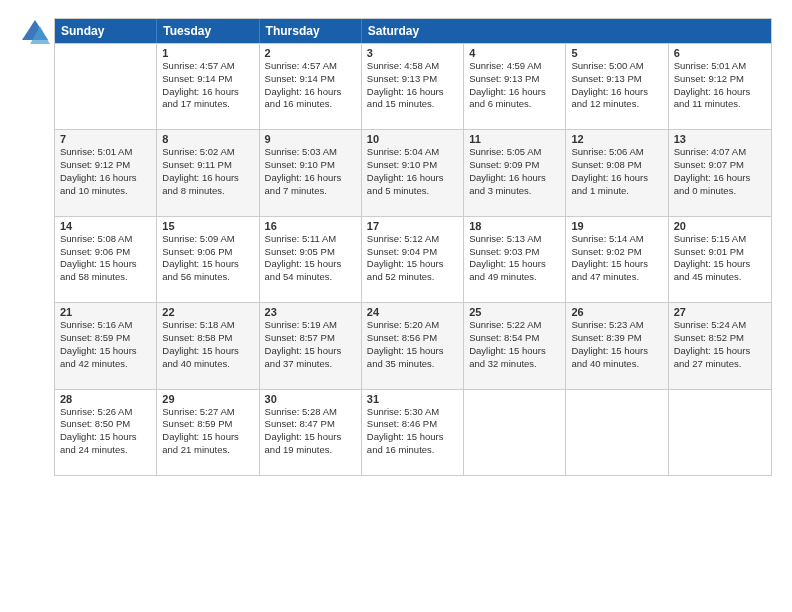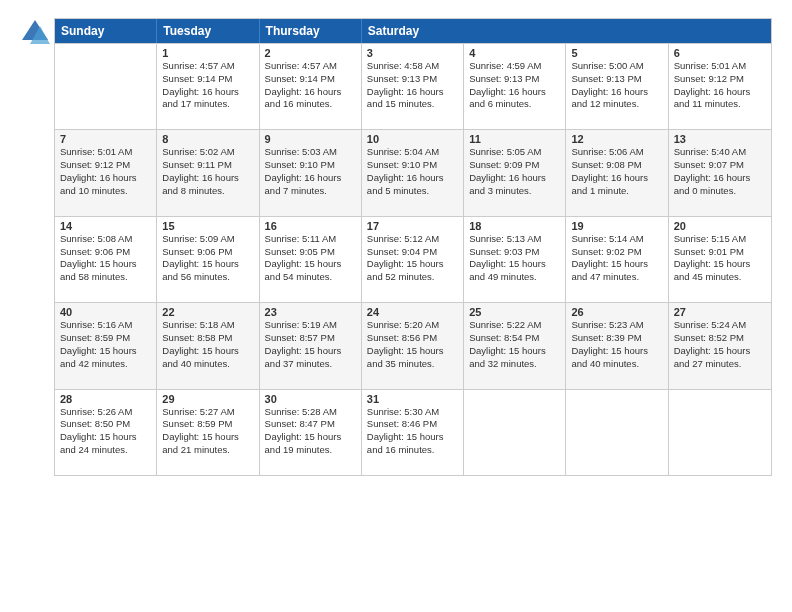--- a/index.html
+++ b/index.html
@@ -227,21 +227,21 @@
           </div>
           <div class="cal-cell shaded">
             <div class="day-number">12</div>
             <div class="cell-line">Sunrise: 5:06 AM</div>
             <div class="cell-line">Sunset: 9:08 PM</div>
             <div class="cell-line">Daylight: 16 hours</div>
             <div class="cell-line">and 1 minute.</div>
           </div>
           <div class="cal-cell shaded">
             <div class="day-number">13</div>
-            <div class="cell-line">Sunrise: 5:40 AM</div>
+            <div class="cell-line">Sunrise: 4:07 AM</div>
             <div class="cell-line">Sunset: 9:07 PM</div>
             <div class="cell-line">Daylight: 16 hours</div>
             <div class="cell-line">and 0 minutes.</div>
           </div>
         </div>
         <div class="cal-row">
           <div class="cal-cell">
             <div class="day-number">14</div>
             <div class="cell-line">Sunrise: 5:08 AM</div>
             <div class="cell-line">Sunset: 9:06 PM</div>
@@ -286,21 +286,21 @@
           <div class="cal-cell">
             <div class="day-number">20</div>
             <div class="cell-line">Sunrise: 5:15 AM</div>
             <div class="cell-line">Sunset: 9:01 PM</div>
             <div class="cell-line">Daylight: 15 hours</div>
             <div class="cell-line">and 45 minutes.</div>
           </div>
         </div>
         <div class="cal-row">
           <div class="cal-cell shaded">
-            <div class="day-number">40</div>
+            <div class="day-number">21</div>
             <div class="cell-line">Sunrise: 5:16 AM</div>
             <div class="cell-line">Sunset: 8:59 PM</div>
             <div class="cell-line">Daylight: 15 hours</div>
             <div class="cell-line">and 42 minutes.</div>
           </div>
           <div class="cal-cell shaded">
             <div class="day-number">22</div>
             <div class="cell-line">Sunrise: 5:18 AM</div>
             <div class="cell-line">Sunset: 8:58 PM</div>
             <div class="cell-line">Daylight: 15 hours</div>

